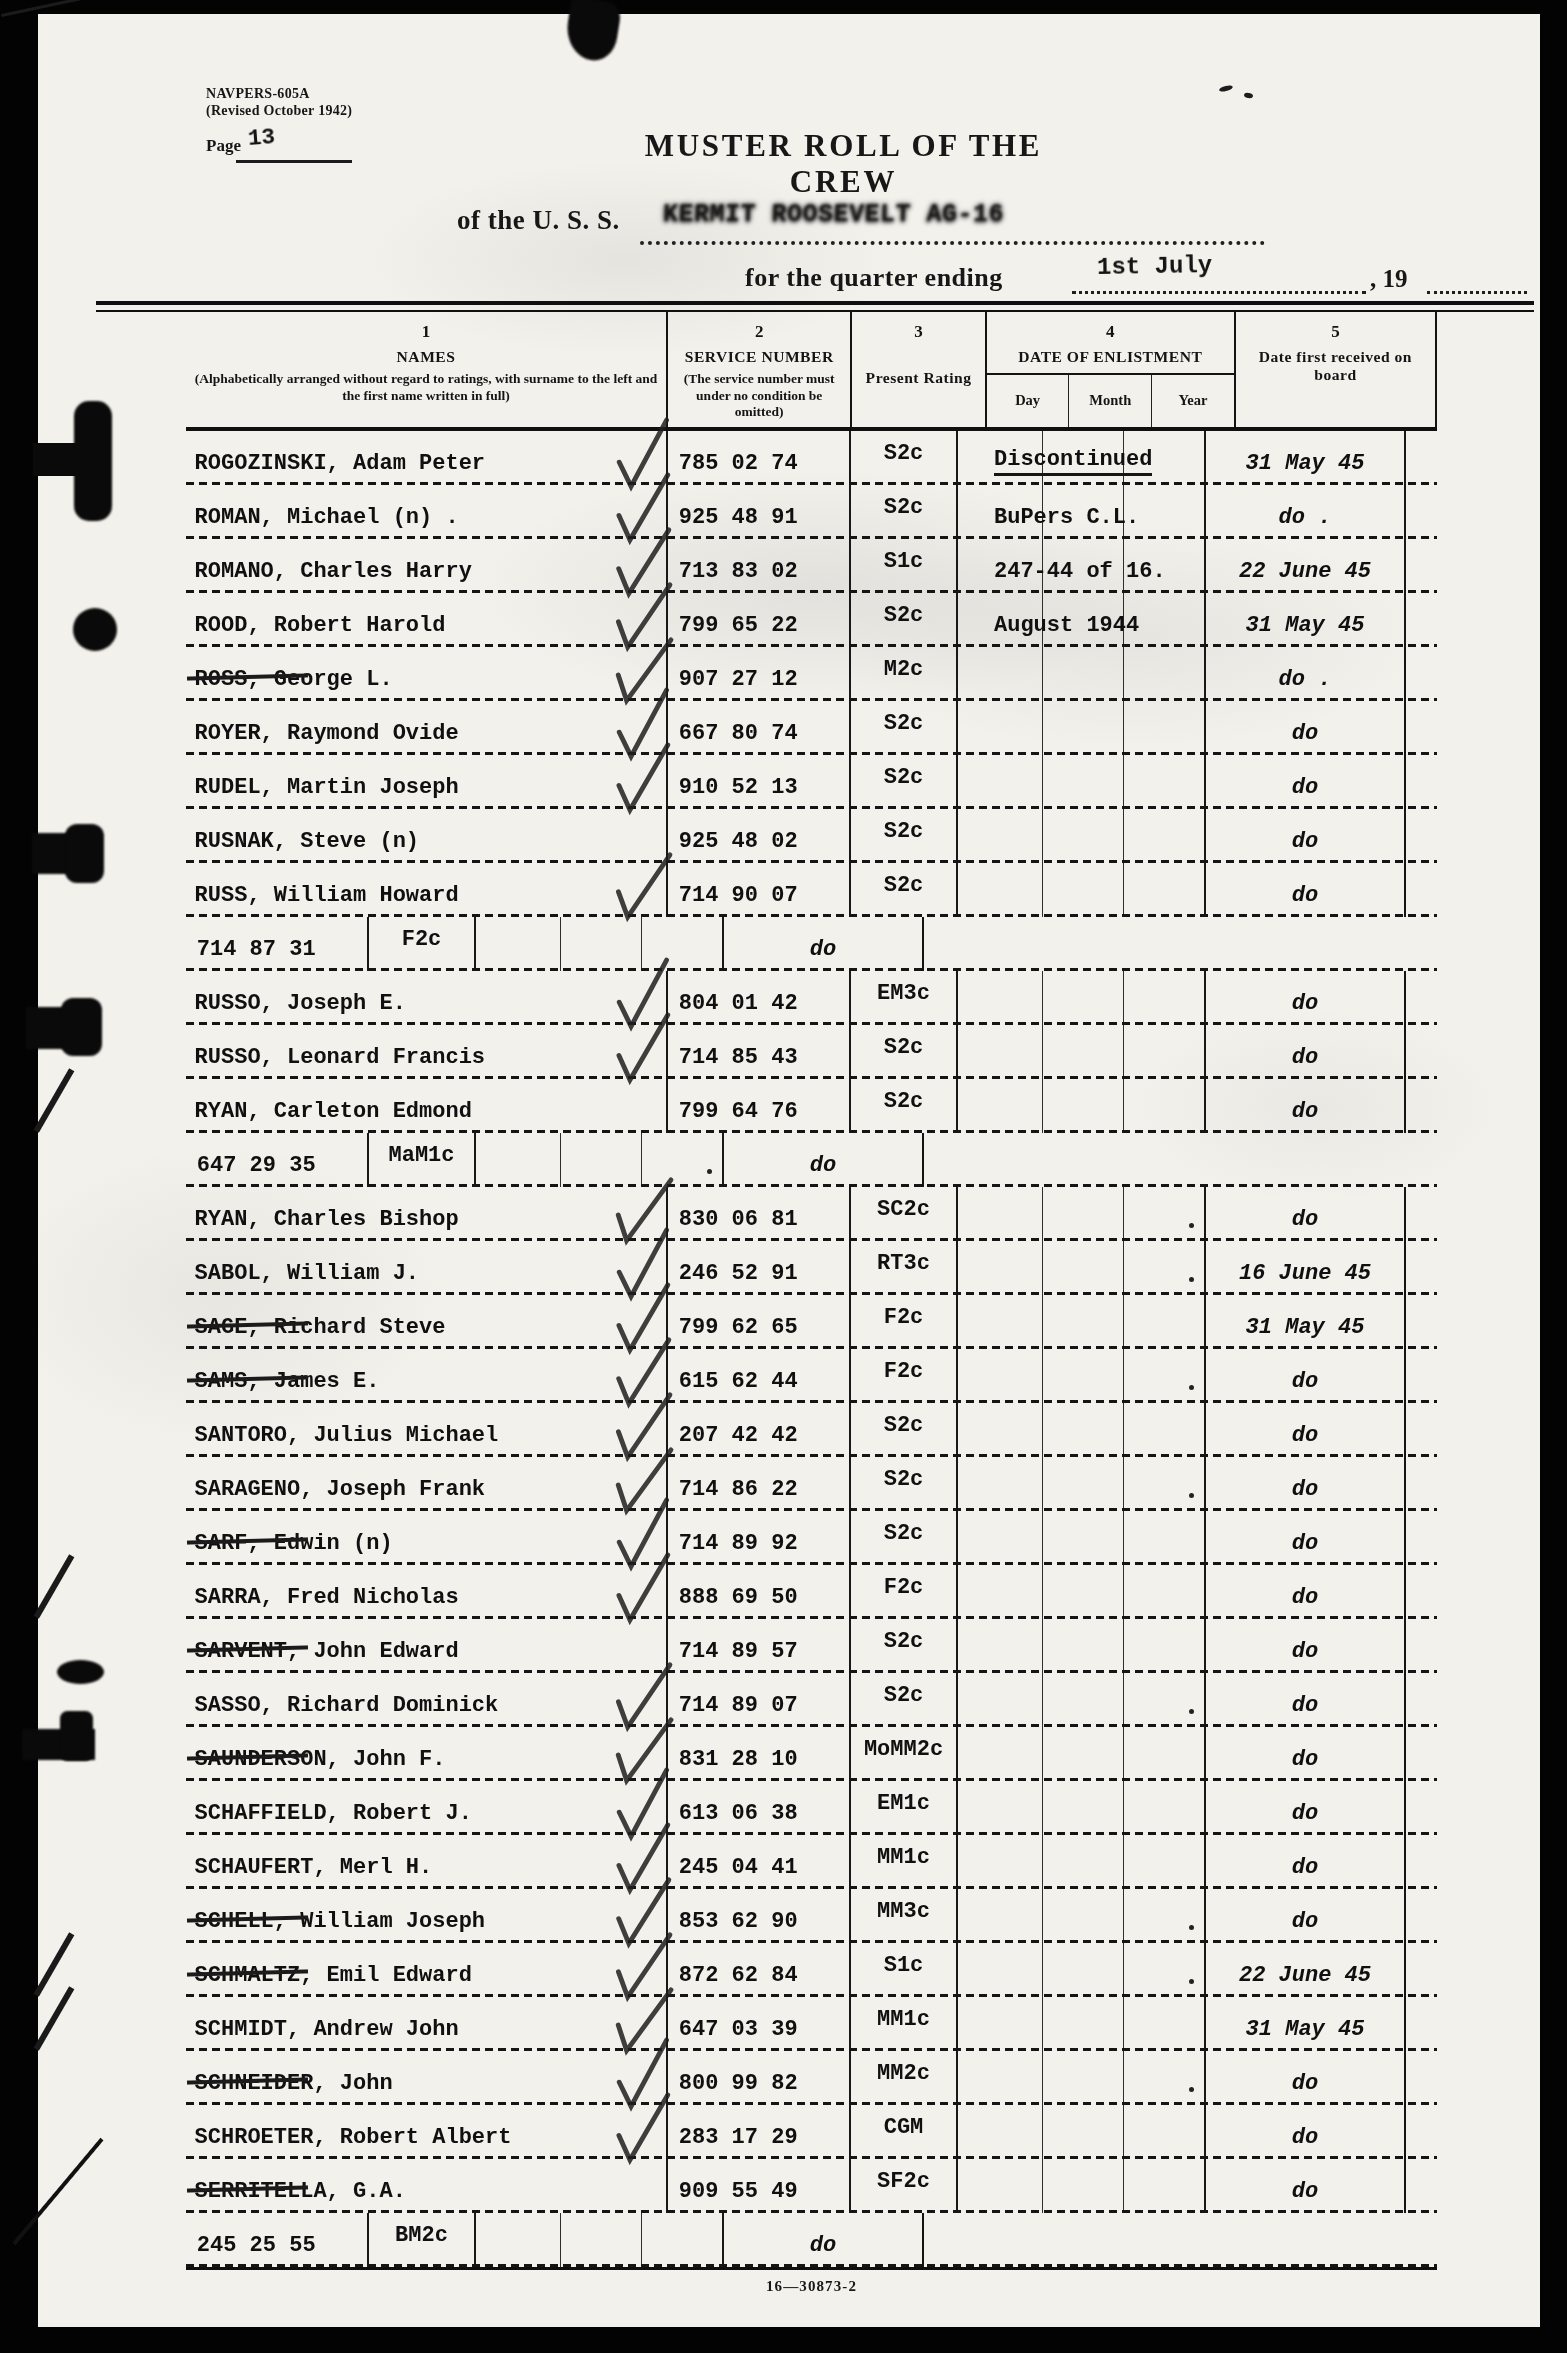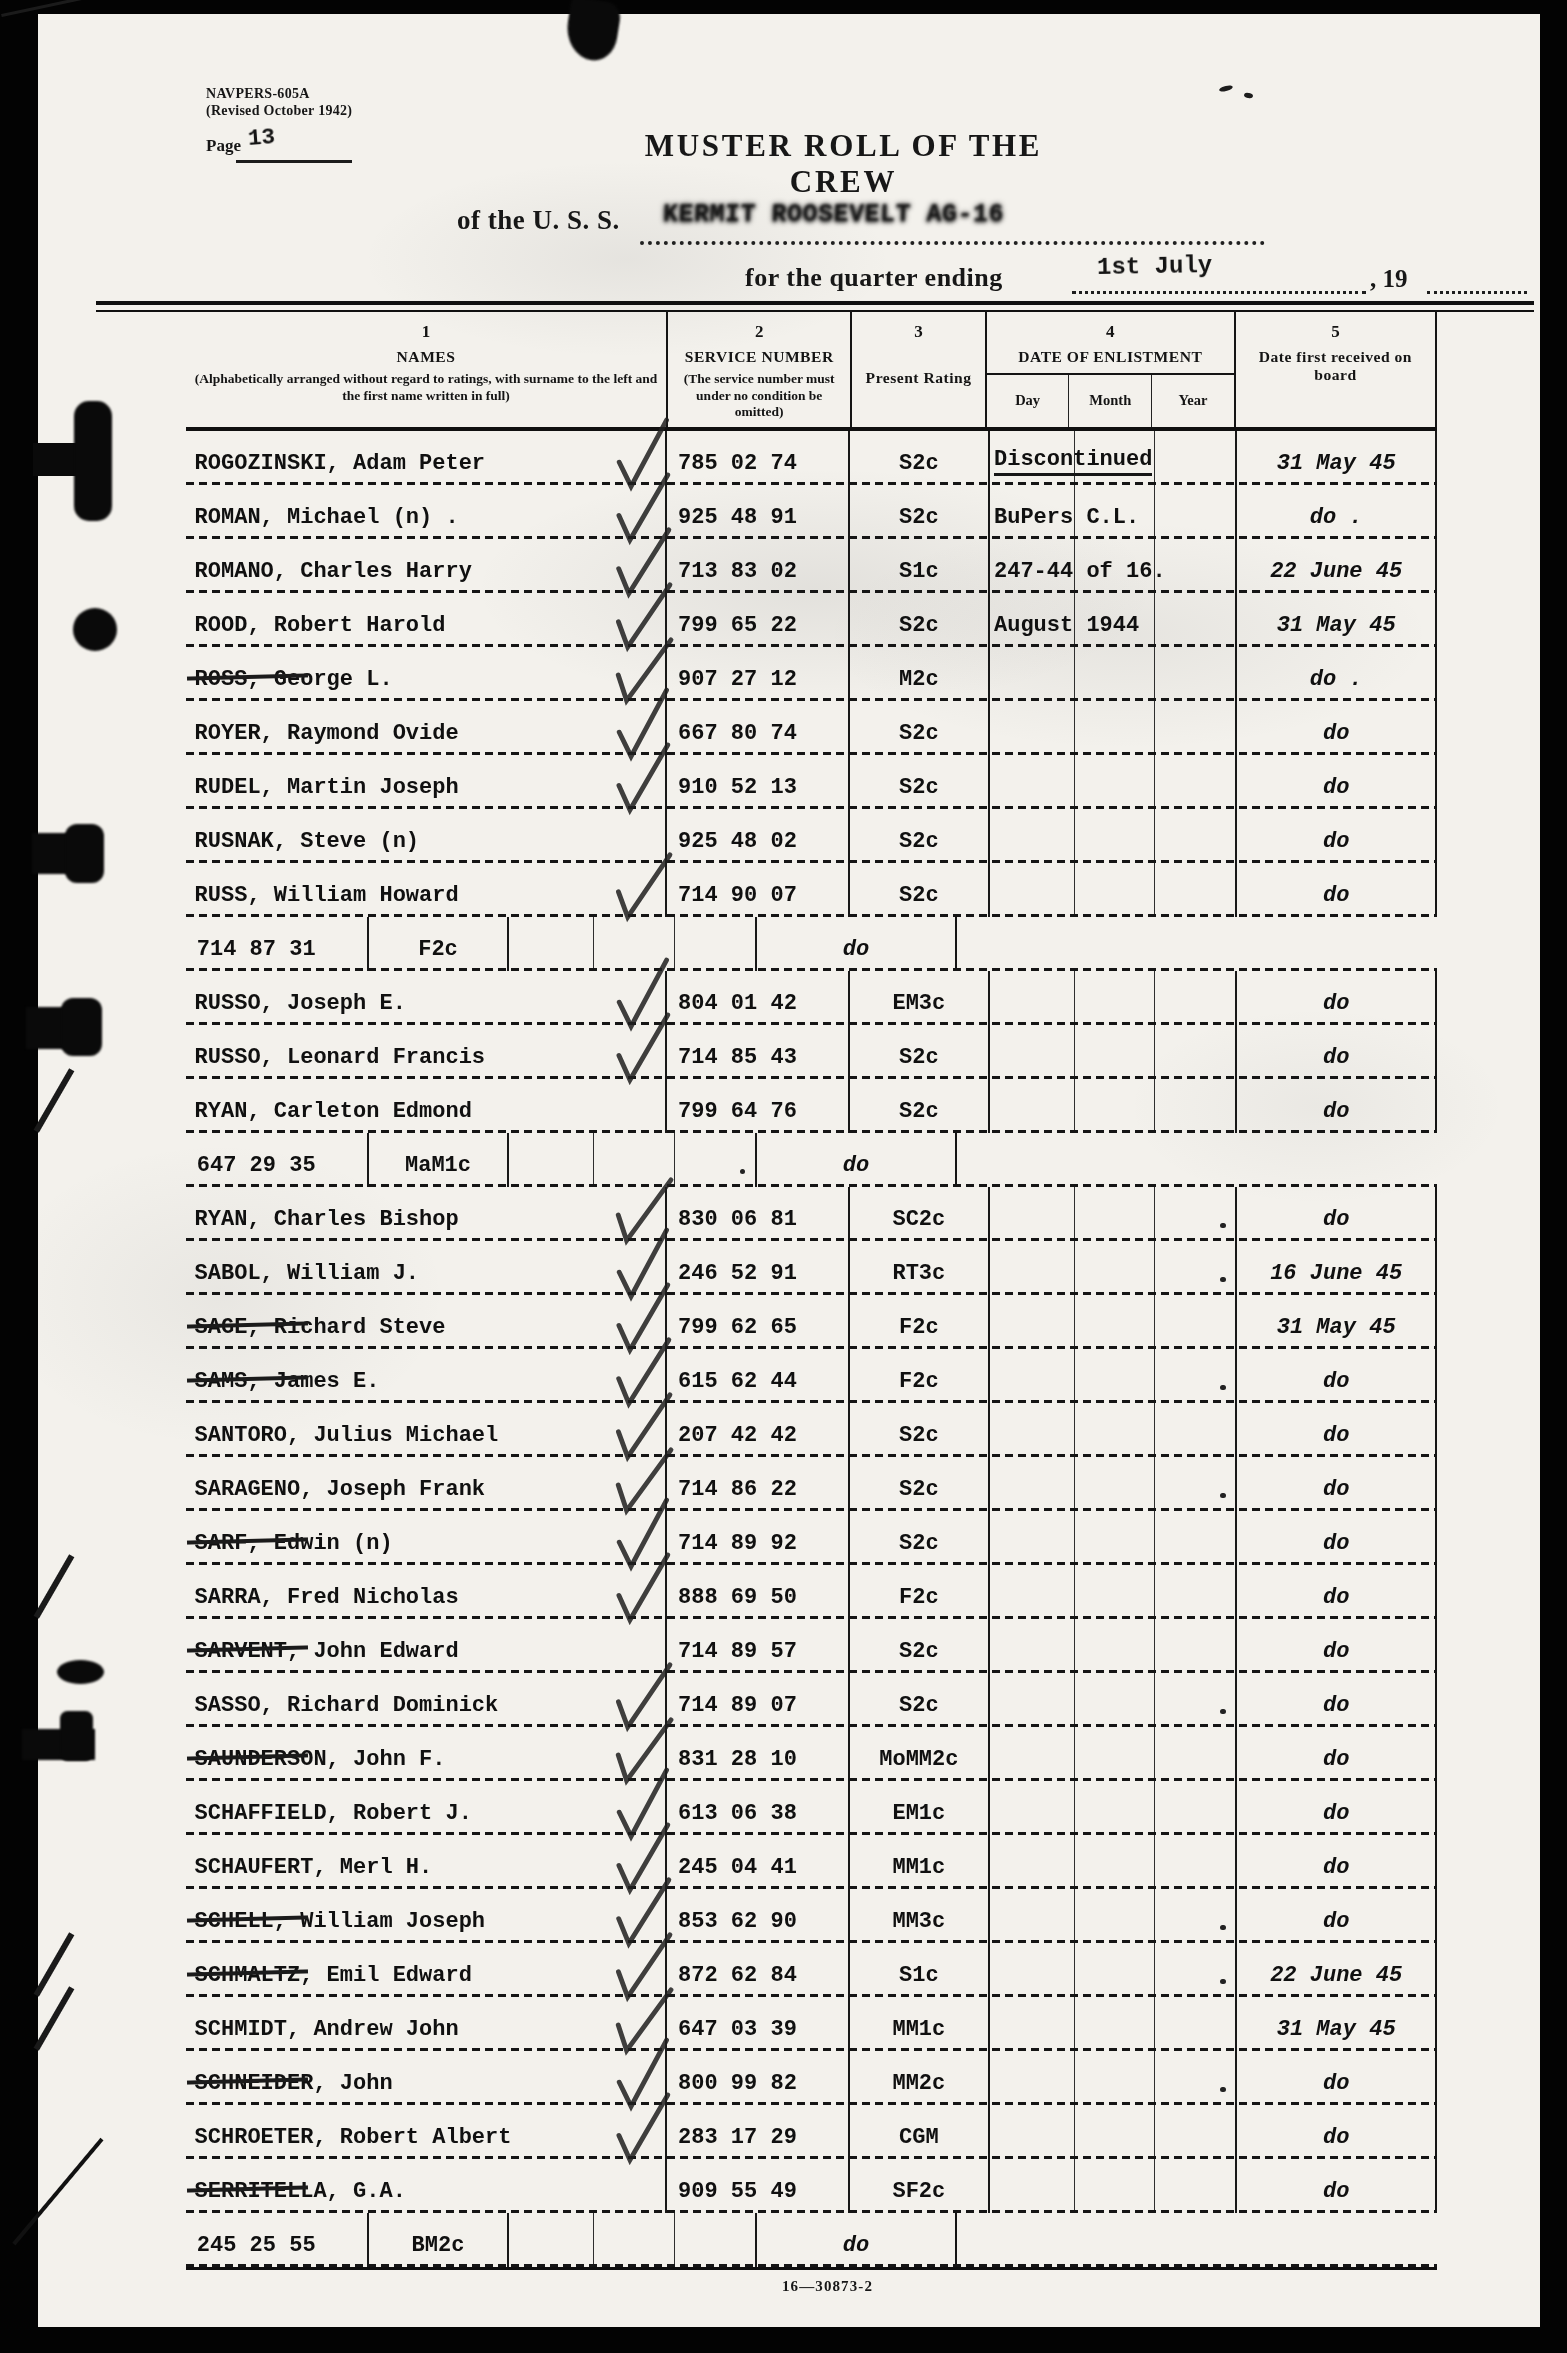--- a/index.html
+++ b/index.html
@@ -73,33 +73,33 @@
   .tbody{position:relative;}
   .row{position:relative;display:flex;height:54px;}
   .row::after{content:"";position:absolute;left:0;right:0;bottom:0;height:3.2px;
     background:repeating-linear-gradient(90deg,#151515 0 8px,rgba(0,0,0,0) 8px 13px);filter:blur(0.3px);}
   .cell{position:relative;border-right:2.2px solid #181818;display:flex;align-items:flex-end;box-sizing:border-box;padding-bottom:8.6px;}
   .cell.sub{border-right:1.6px solid #2e2e2e;}
   .cell:last-child{border-right:2.2px solid #141414;}
   .typed{font-family:"Liberation Mono",monospace;font-weight:700;font-size:22px;color:#101010;filter:blur(0.4px);white-space:pre;}
   .names-cell{width:482px;padding-left:8.6px;}
   .service-cell{width:183px;padding-left:10.8px;}
-  .rating-cell{width:140px;justify-content:center;}
+  .rating-cell{width:107px;justify-content:center;align-items:center;}
   .day-cell{width:85px;}.month-cell{width:81px;}
   .year-cell{width:82px;justify-content:center;}
   .received-cell{width:200px;justify-content:center;font-style:italic;}
   .enlist-entry{position:absolute;left:808px;bottom:8.6px;z-index:3;}
   .enlist-entry.ul{border-bottom:3.2px solid #161616;padding-bottom:1.1px;}
   .check{position:absolute;left:426px;bottom:-8.6px;width:59px;height:81px;z-index:4;transform:rotate(6deg);}
   .check path{fill:none;stroke:#1f1f1f;stroke-width:9px;stroke-linecap:round;opacity:.85;}
   .mark-left{position:absolute;left:-135px;bottom:-3.2px;width:6px;height:71px;background:#1a1a1a;transform:rotate(30deg);filter:blur(0.5px);z-index:4;}
   .strike{position:absolute;left:1.1px;bottom:21.6px;width:121px;height:4.3px;background:#1b1b1b;transform:rotate(-1.5deg);filter:blur(0.6px);z-index:4;}
   .year-dot{position:absolute;right:9.7px;bottom:13px;width:5.4px;height:5.4px;border-radius:50%;background:#222;filter:blur(0.5px);}
   .table-bottom{position:relative;border-top:3.8px solid #0f0f0f;filter:blur(0.2px);}
-  .footer-code{position:absolute;left:202px;top:2278px;width:1251px;text-align:center;font-size:15px;font-weight:700;letter-spacing:1.1px;filter:blur(0.3px);}
+  .footer-code{position:absolute;left:186px;top:2278px;width:1251px;text-align:center;font-size:15px;font-weight:700;letter-spacing:1.1px;filter:blur(0.3px);}
 </style>
 </head>
 <body>
 
 <div class="page">
 
   <div class="edge edge-left"></div>
   <div class="edge edge-top"></div>
   <div class="edge edge-right"></div>
   <div class="edge edge-bottom"></div>

